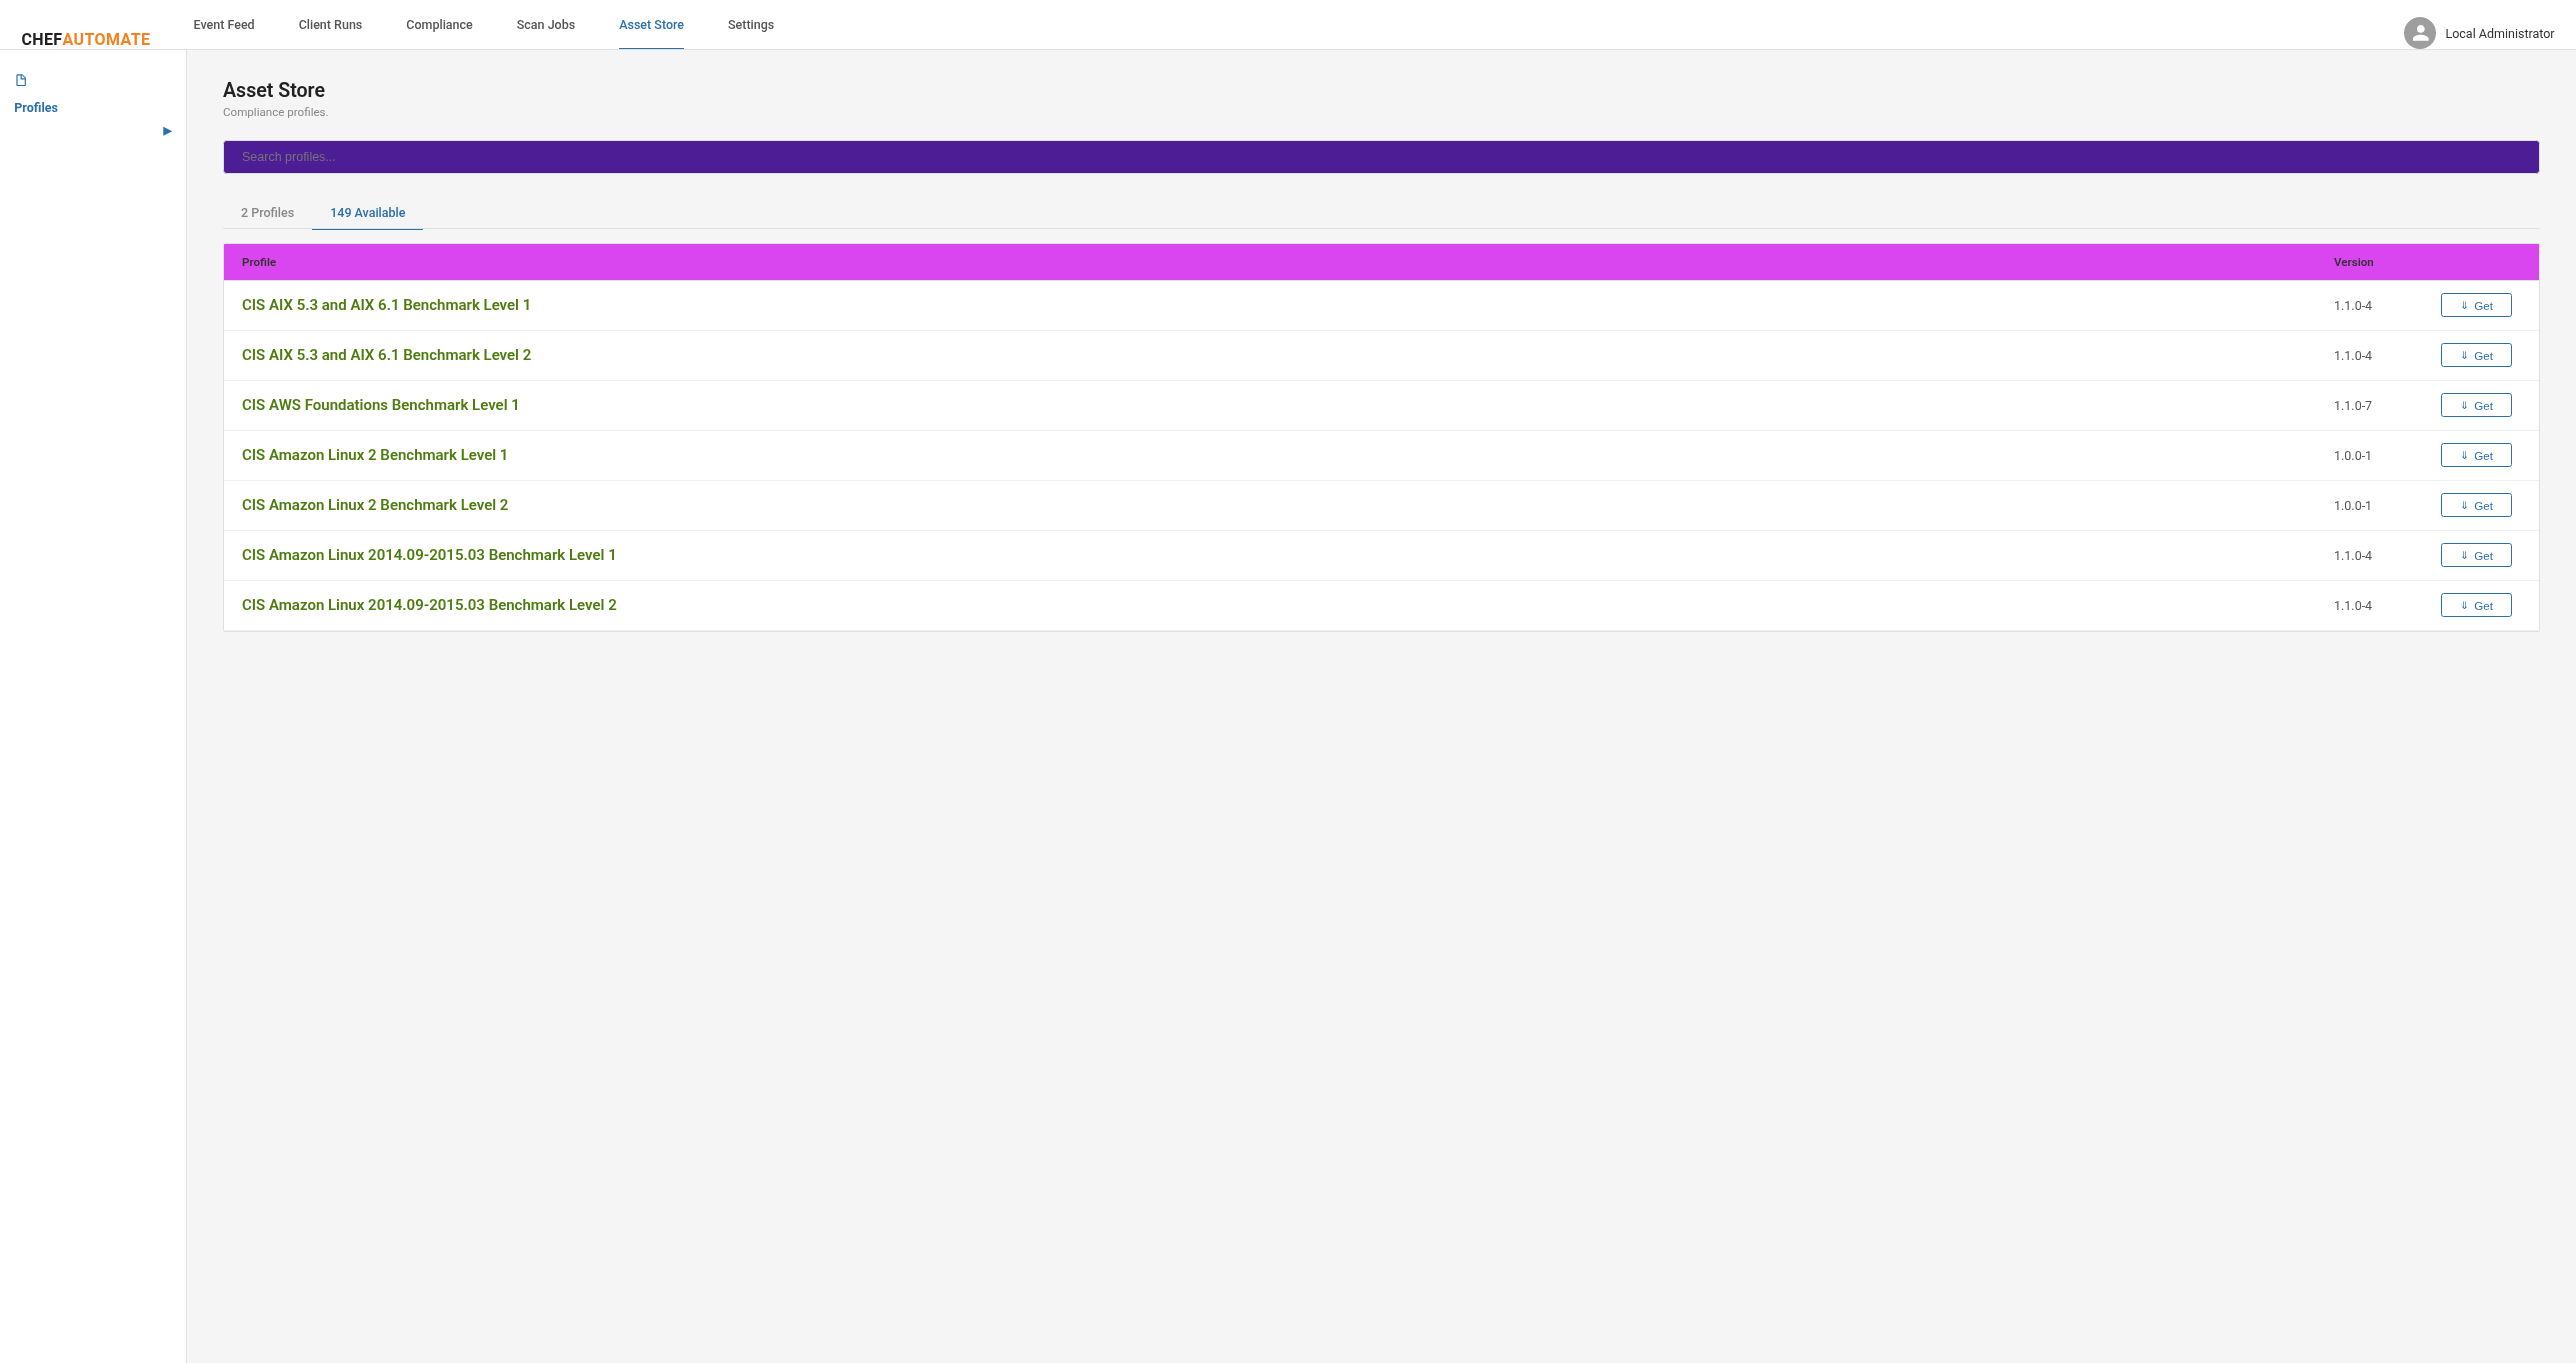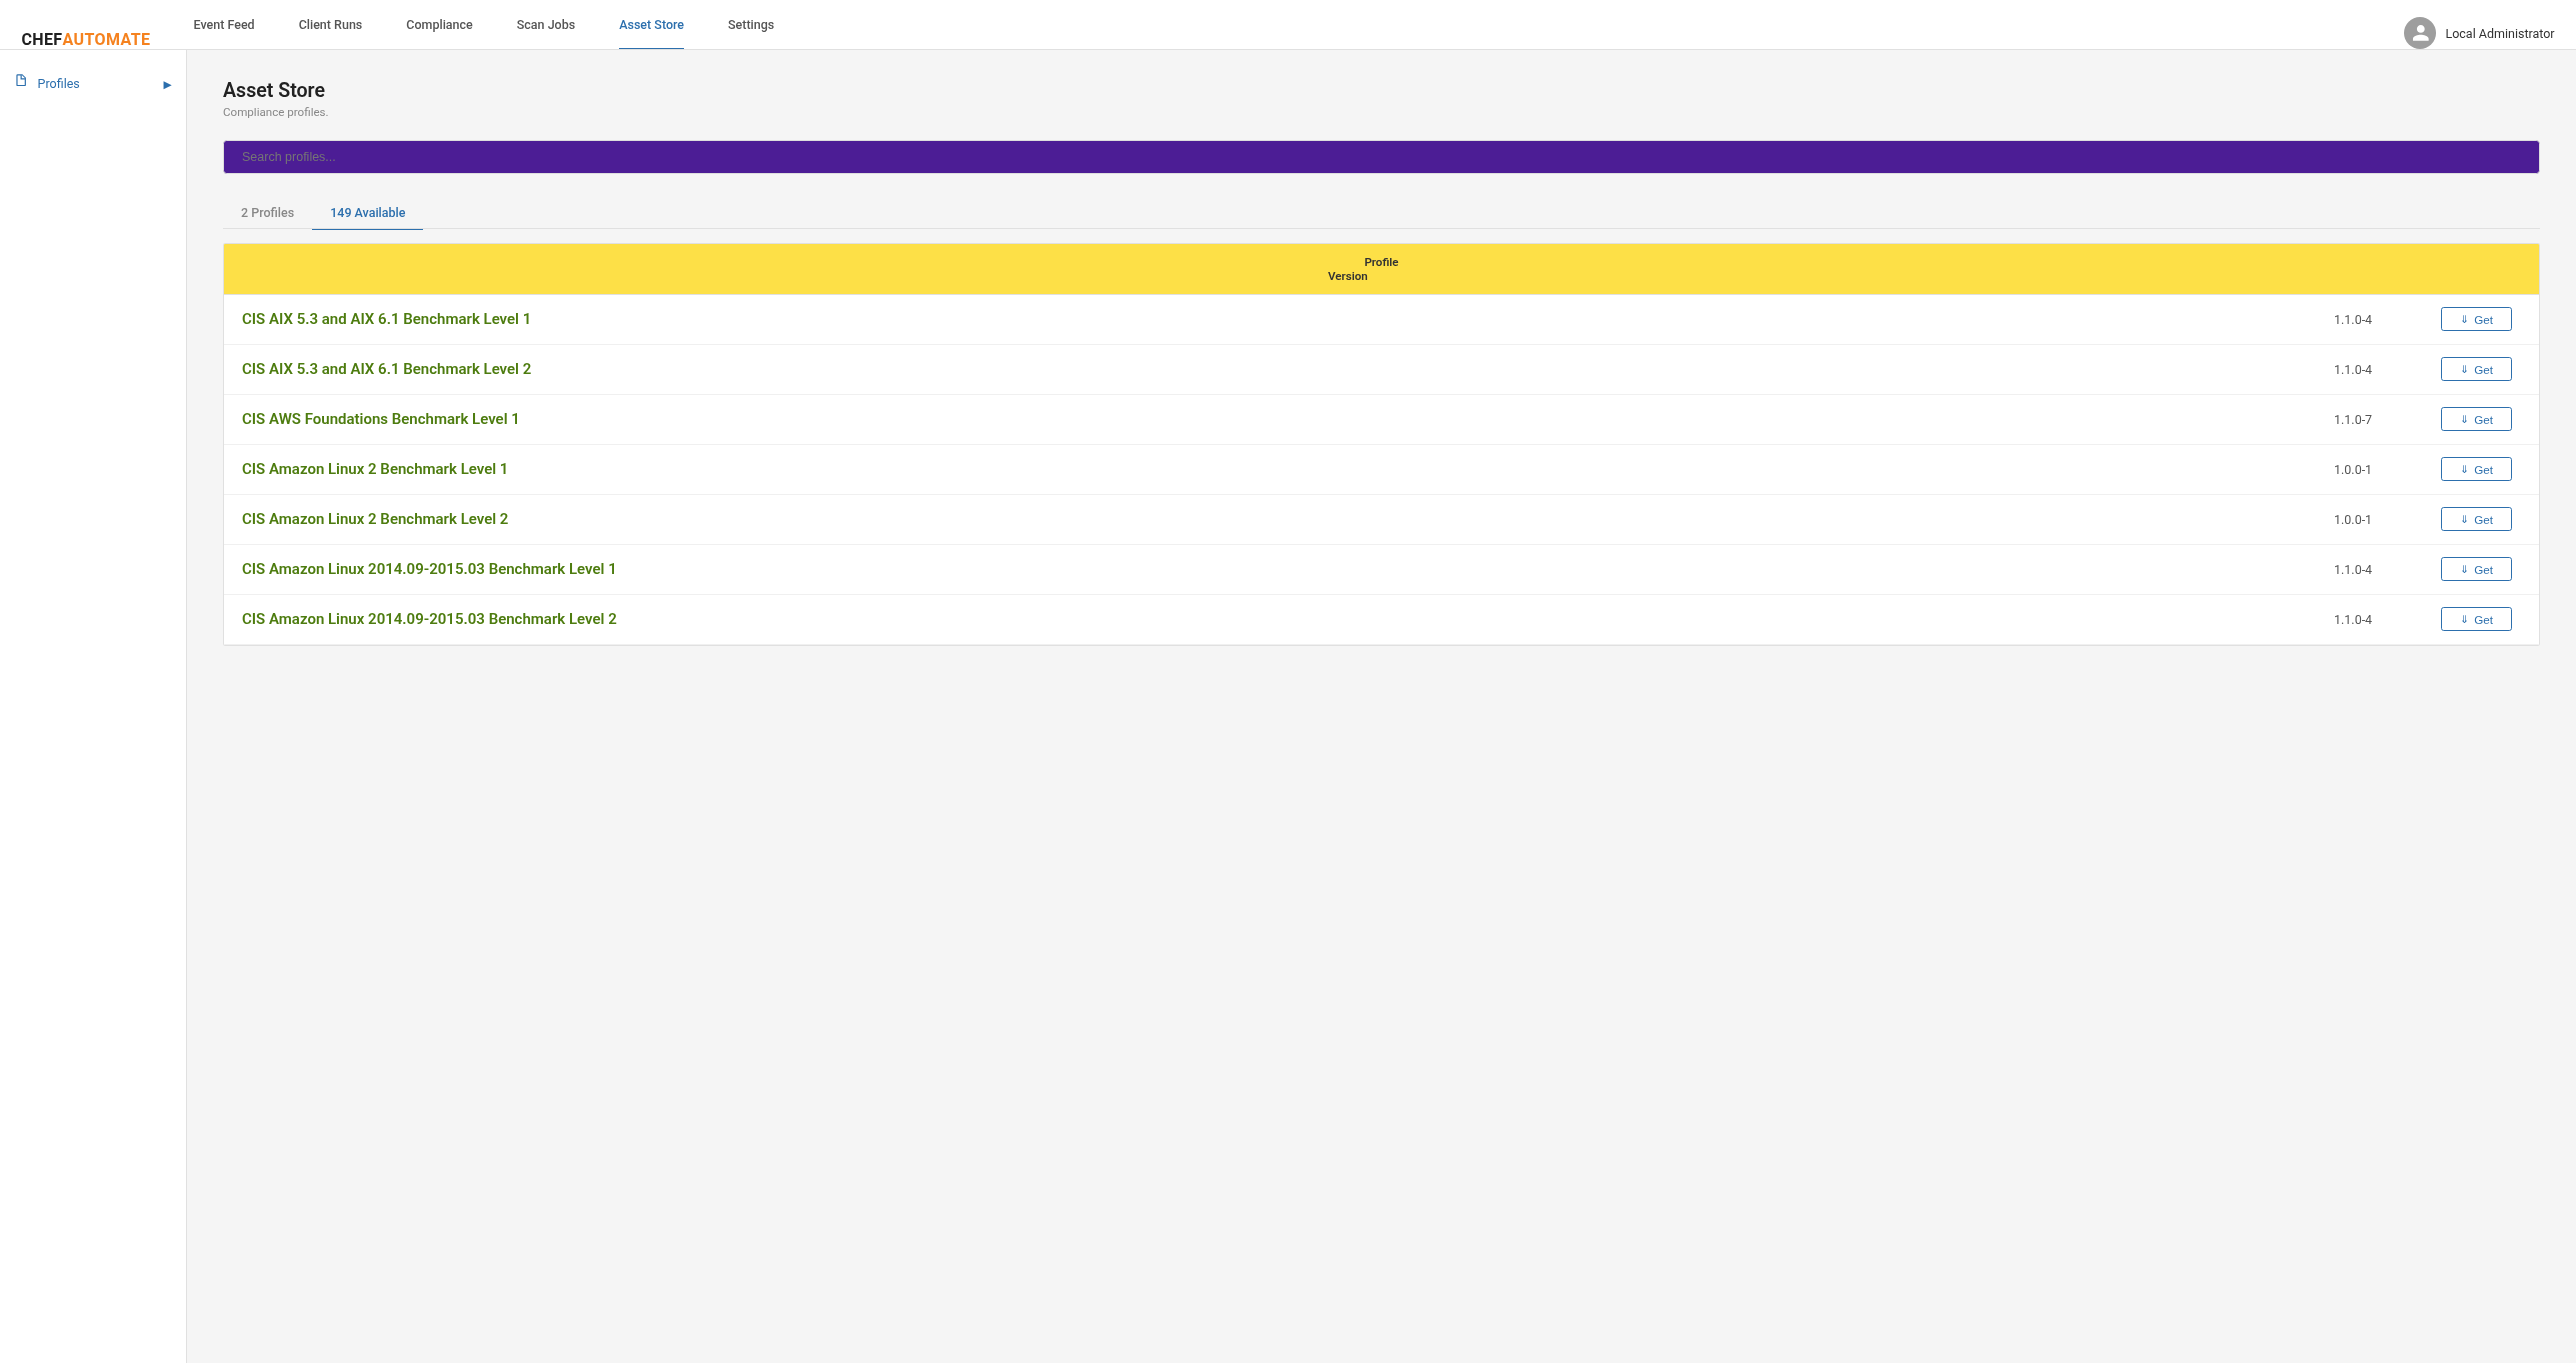--- a/index.html
+++ b/index.html
@@ -104,27 +104,28 @@
     .sidebar {
       width: 187px;
       background: #fff;
       border-right: 0.9px solid #e0e0e0;
       padding-top: 14.3px;
       flex-shrink: 0;
     }
 
     .sidebar-item {
       display: flex;
-      align-items: flex-end;
+      align-items: flex-start;
       padding: 9px 14.3px;
       cursor: pointer;
       color: #2c6fad;
       font-size: 12.5px;
-      font-weight: 400;
+      font-weight: 700;
       gap: 9px;
+      flex-direction: column;
     }
 
     .sidebar-item-icon {
       color: #2c6fad;
       font-size: 14.3px;
     }
 
     .sidebar-item-arrow {
       margin-left: auto;
       font-size: 10.7px;
@@ -192,25 +193,23 @@
       background: #fff;
       border: 0.9px solid #e0e0e0;
       border-radius: 1.8px;
       margin-top: 14.3px;
       width: 100%;
       overflow: hidden;
     }
 
     .table-header {
       display: flex;
-      align-items: center;
-      background: #fde047;
+      background: #d946ef;
       padding: 10.7px 18px;
       border-bottom: 0.9px solid #e0e0e0;
-      flex-direction: column;
     }
 
     .col-profile {
       flex: 1;
       font-size: 11.6px;
       font-weight: 600;
       color: #333;
     }
 
     .col-version {

